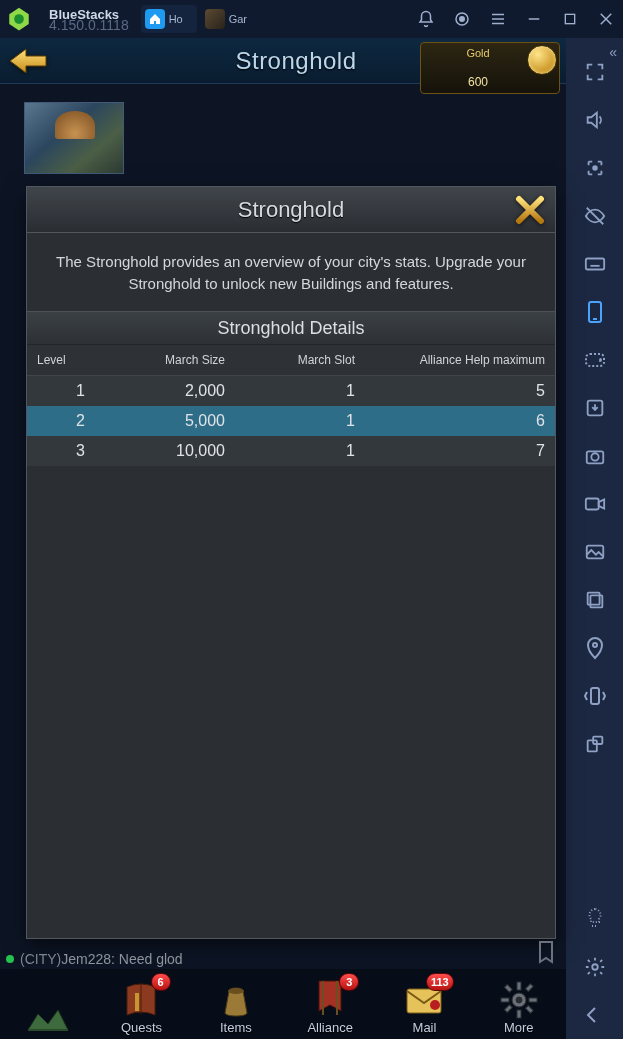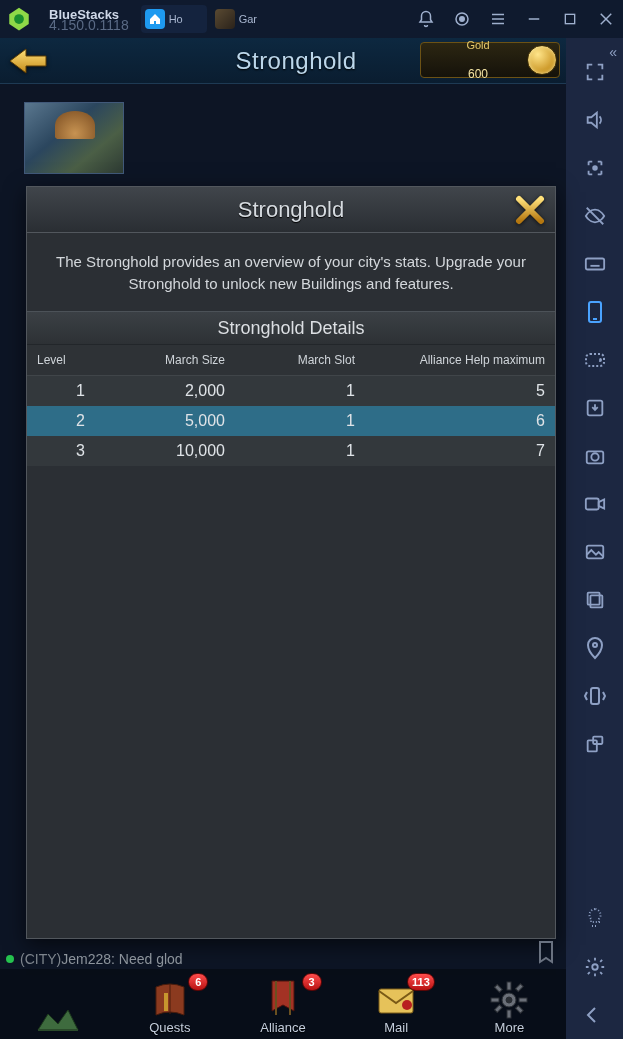--- a/index.html
+++ b/index.html
@@ -4,21 +4,21 @@
 <style>
   * { box-sizing: border-box; margin: 0; padding: 0; }
   html, body { width: 623px; height: 1039px; overflow: hidden; font-family: Arial, sans-serif; background: #0a0d18; }
   
   
   .bs-topbar { height: 38px; background: #0f1a2e; display: flex; align-items: center; padding: 0 6px; gap: 4px; }
   .bs-logo-wrap { display: flex; align-items: center; gap: 17px; padding-right: 8px; }
   .bs-logo-svg { width: 26px; height: 26px; }
   .bs-brand { color: #cfd8e8; font-size: 13px; font-weight: 700; line-height: 12px; }
   .bs-version { color: #5a6a85; font-size: 14px; line-height: 9px; }
-  .bs-tab { width: 66px; height: 28px; display: flex; align-items: center; gap: 4px; padding: 0 4px; }
+  .bs-tab { width: 56px; height: 28px; display: flex; align-items: center; gap: 4px; padding: 0 4px; }
   .bs-tab.active { background: #14233e; border-radius: 4px; }
   .bs-tab .tabicon { width: 20px; height: 20px; border-radius: 4px; display: flex; align-items: center; justify-content: center; }
   .bs-tab .tabtxt { color: #a8b6cf; font-size: 11px; }
   .bs-spacer { flex: 1; }
   .bs-wbtns { display: flex; align-items: center; gap: 14px; }
   .bs-wbtn { width: 22px; height: 22px; display: flex; align-items: center; justify-content: center; color: #9fb0ce; cursor: pointer; }
   .bs-wbtn svg { stroke: #9fb0ce; }
   
   
   .right-sidebar { position: absolute; top: 38px; right: 0; bottom: 0; width: 57px; background: #1c2741; display: flex; flex-direction: column; align-items: center; padding-top: 10px; }
@@ -28,21 +28,21 @@
   .sb-collapse { position: absolute; top: 6px; right: 6px; color: #8ea0c4; font-size: 14px; }
   
   
   .game-area { position: absolute; top: 38px; left: 0; bottom: 0; right: 57px; background: #0d1525; }
   
   
   .game-header { position: relative; height: 46px; background: linear-gradient(180deg,#0d2840 0%,#0a1d30 100%); border-bottom: 1px solid #1e3a54; display: flex; align-items: center; }
   .back-arrow { width: 56px; height: 42px; display: flex; align-items: center; justify-content: center; }
   .back-arrow svg { filter: drop-shadow(0 1px 2px rgba(0,0,0,.6)); }
   .game-title { flex: 1; text-align: center; font-size: 24px; color: #bcd7eb; font-weight: 400; letter-spacing: .5px; text-shadow: 0 1px 2px #000; margin-left: -30px; }
-  .gold-pill { position: absolute; right: 6px; top: 4px; height: 36px; min-width: 140px; background: linear-gradient(180deg,#2c2612,#15120a); border: 1px solid #6c5215; border-radius: 4px; display: flex; align-items: center; padding-right: 34px; padding-left: 10px; flex-direction: column; justify-content: center; gap:16px; }
+  .gold-pill { position: absolute; right: 6px; top: 4px; height: 52px; min-width: 140px; background: linear-gradient(180deg,#2c2612,#15120a); border: 1px solid #6c5215; border-radius: 4px; display: flex; align-items: center; padding-right: 34px; padding-left: 10px; flex-direction: column; justify-content: center; gap:16px; }
   .gold-pill .glabel { font-size: 11px; color: #e6c96b; line-height: 12px; }
   .gold-pill .gval { font-size: 12px; font-weight: 400; color: #f3e3a3; line-height: 14px; }
   .gold-pill .gcoin { position: absolute; right: 2px; top: 2px; width: 30px; height: 30px; border-radius: 50%; background: radial-gradient(circle at 35% 30%, #ffe58a, #c99321 70%, #7a5410); border: 1px solid #3b2c07; box-shadow: inset 0 0 4px #fff3b0; }
   
   
   .bld-card { position: absolute; top: 64px; left: 24px; width: 100px; height: 72px; border: 1px solid #41597a; background: linear-gradient(140deg,#5a778f,#2b465e 40%,#4b5f46 70%,#2d3a33); overflow:hidden; }
   .bld-roof { position:absolute; left:30px; top:8px; width:40px; height:28px; background: radial-gradient(circle at 50% 80%, #c79352, #7a4c20); border-radius: 50% 50% 10% 10%; }
   
   
   .modal { position: absolute; left: 26px; top: 148px; right: 10px; bottom: 100px; background: #2b2f34; border: 1px solid #52575d; box-shadow: 0 6px 20px rgba(0,0,0,.6); }
@@ -357,20 +357,29 @@
             <path d="M6 6 Q20 0 34 6 L34 34 Q20 28 6 34 Z" fill="#8b3a1f" stroke="#4a1c0c"></path>
             <path d="M20 3v30" stroke="#4a1c0c"></path>
             <rect x="14" y="12" width="4" height="18" fill="#c7962e"></rect>
           </svg>
         </div>
         <div class="bm-label">Quests</div>
         <div class="badge">6</div>
       </div>
       <div class="bm-item">
         <div class="bm-icon">
+          <svg width="38" height="38" viewBox="0 0 38 38">
+            <path d="M12 10c0-4 14-4 14 0 l4 22 c0 4-22 4-22 0z" fill="#9a7a36" stroke="#4a3a16"></path>
+            <ellipse cx="19" cy="10" rx="8" ry="3" fill="#6a4f1e"></ellipse>
+          </svg>
+        </div>
+        <div class="bm-label">Items</div>
+      </div>
+      <div class="bm-item">
+        <div class="bm-icon">
           <svg width="34" height="42" viewBox="0 0 34 42">
             <path d="M6 2h22v30l-11-6-11 6z" fill="#a33224" stroke="#4a120c"></path>
             <path d="M10 2v34M24 2v34" stroke="#6a5020" stroke-width="2"></path>
           </svg>
         </div>
         <div class="bm-label">Alliance</div>
         <div class="badge">3</div>
       </div>
       <div class="bm-item">
         <div class="bm-icon">

